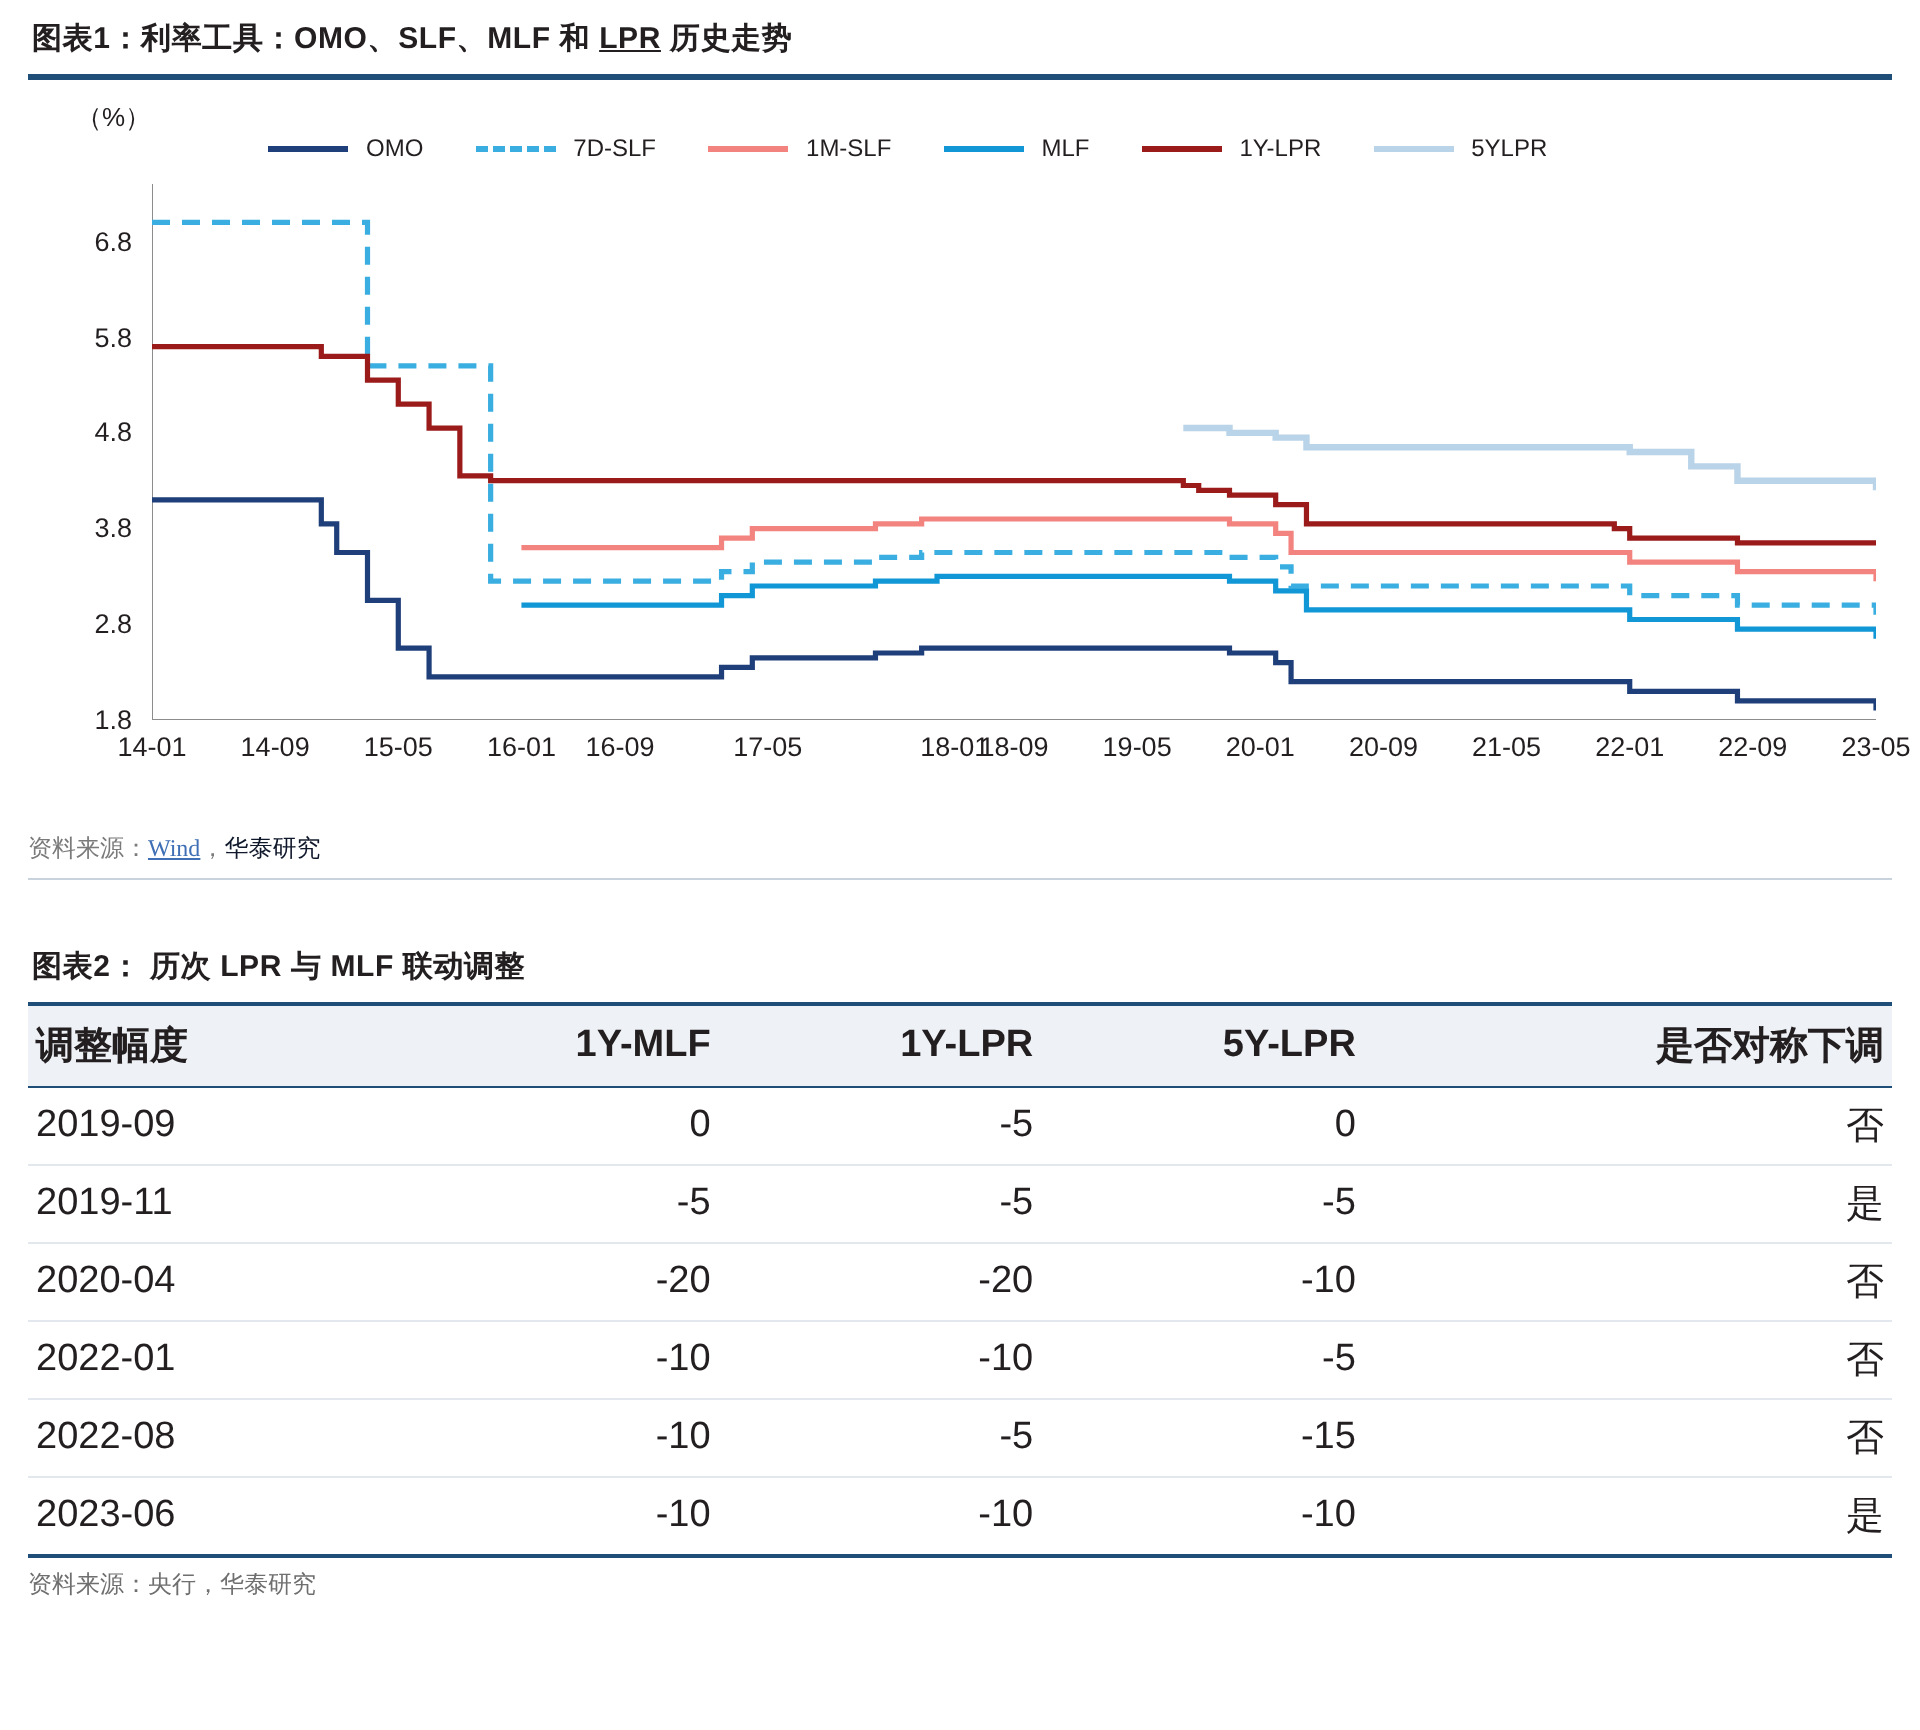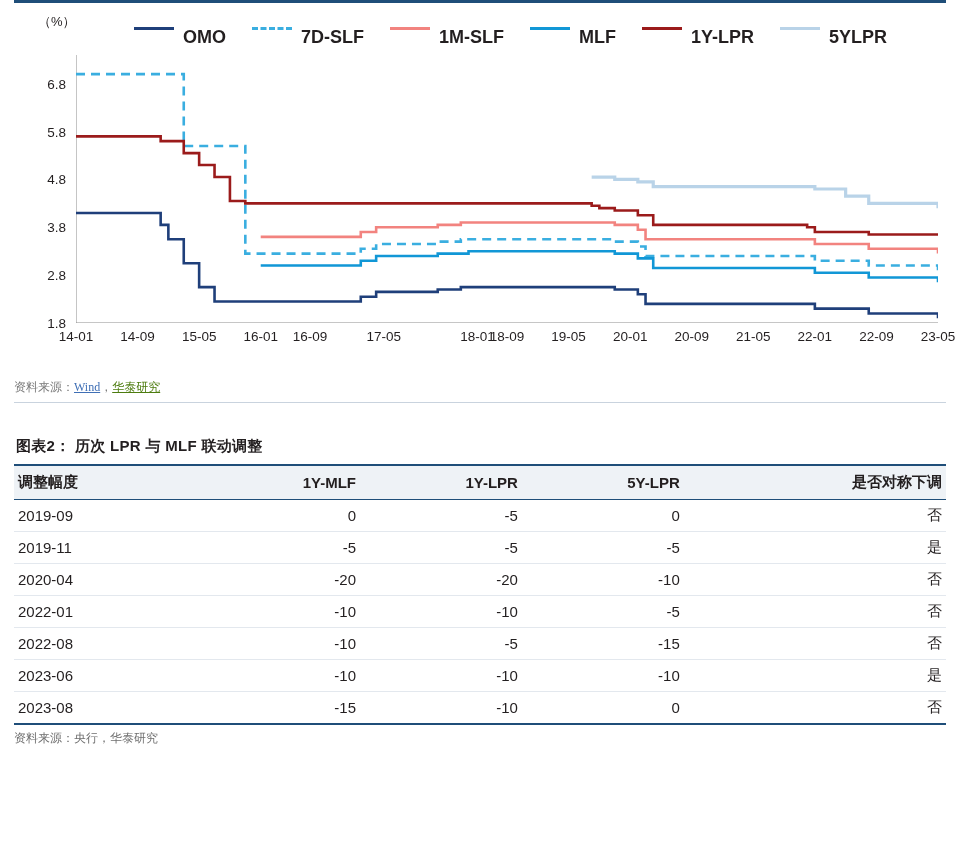--- a/index.html
+++ b/index.html
@@ -56,23 +56,23 @@
     left: 120px;
     top: 22px;
     width: 800px;
     height: 24px;
     display: flex;
     align-items: center;
     gap: 0px;
   }
   .legend-item {
     display: flex;
-    font-size: 18px;
+    align-items: center;
+    font-size: 12px;
     margin-right: 26px;
-    font-weight: bold;
   }
   .legend-swatch {
     width: 40px;
     height: 0;
     border-top-width: 3px;
     border-top-style: solid;
     margin-right: 9px;
   }
   .legend-label { white-space: nowrap; }
 
@@ -113,41 +113,41 @@
 
   .source {
     width: 932px;
     margin: 0 auto;
     font-size: 12px;
     color: #7a7a7a;
     padding-top: 6px;
     font-family: "Liberation Serif", serif;
   }
   .source .lnk { color: #3f6fb5; text-decoration: underline; }
-  .source .org { color: #4d7c0f; text-decoration: underline; }
+  .source .org { color: #0f172a; }
   .rule-src {
     width: 932px;
     margin: 6px auto 0 auto;
     height: 1px;
     background: #c9d3de;
   }
 
   
   .ex2-wrap { margin-top: 34px; }
   .ex2-title {
     font-size: 15px;
     font-weight: bold;
     padding: 0 0 8px 2px;
     letter-spacing: 0.3px;
   }
   table.tbl {
     width: 932px;
     margin: 0 auto;
     border-collapse: collapse;
-    font-size: 15px;
+    font-size: 19px;
   }
   table.tbl thead th {
     font-weight: bold;
     padding: 7px 4px 7px 4px;
     border-top: 2.5px solid #1f4e79;
     border-bottom: 1px solid #1f4e79;
     background: #eef2f6;
     text-align: right;
   }
   table.tbl thead th.first { text-align: left; padding-left: 4px; }
@@ -164,20 +164,23 @@
     font-size: 12px;
     color: #6f6f6f;
     font-family: "Liberation Serif", serif;
   }
 </style>
 </head>
 <body>
 
 <div class="page">
 
+  <div class="ex1-title">
+    <span>图表1：</span><span>利率工具：OMO、SLF、MLF 和 </span><span class="u">LPR</span><span> 历史走势</span>
+  </div>
   <div class="rule-top"></div>
 
   <div class="chart-area">
     <div class="axis-unit">（%）</div>
     <div class="legend" id="legend">
         <div class="legend-item">
           <span class="legend-swatch" style="border-top-color: rgb(31, 63, 122);"></span>
           <span class="legend-label">OMO</span>
         </div>
         <div class="legend-item">
@@ -290,25 +293,18 @@
             <td>-15</td>
             <td>否</td>
           </tr>
           <tr>
             <td class="first">2023-06</td>
             <td>-10</td>
             <td>-10</td>
             <td>-10</td>
             <td>是</td>
           </tr>
-          <tr>
-            <td class="first">2023-08</td>
-            <td>-15</td>
-            <td>-10</td>
-            <td>0</td>
-            <td>否</td>
-          </tr>
         </tbody>
     </table>
     <div class="src2">资料来源：央行，华泰研究</div>
   </div>
 
 </div>
 
 </body></html>

